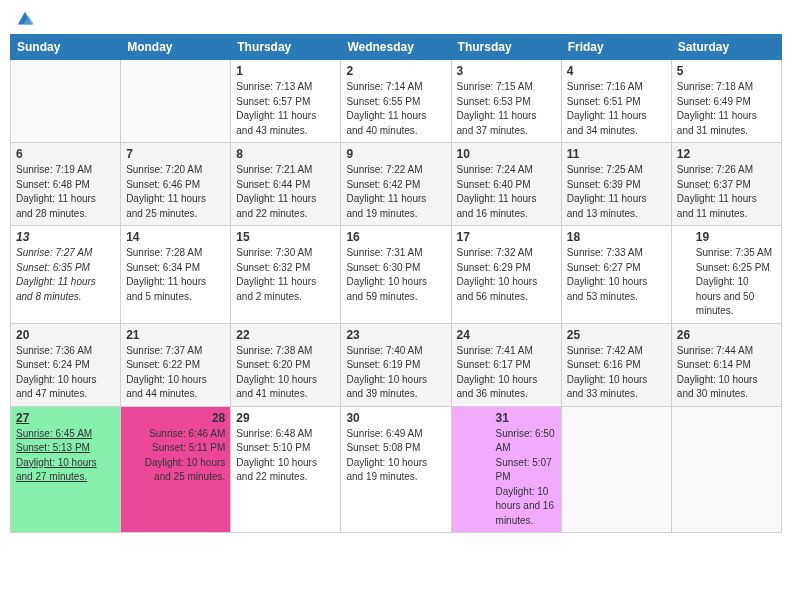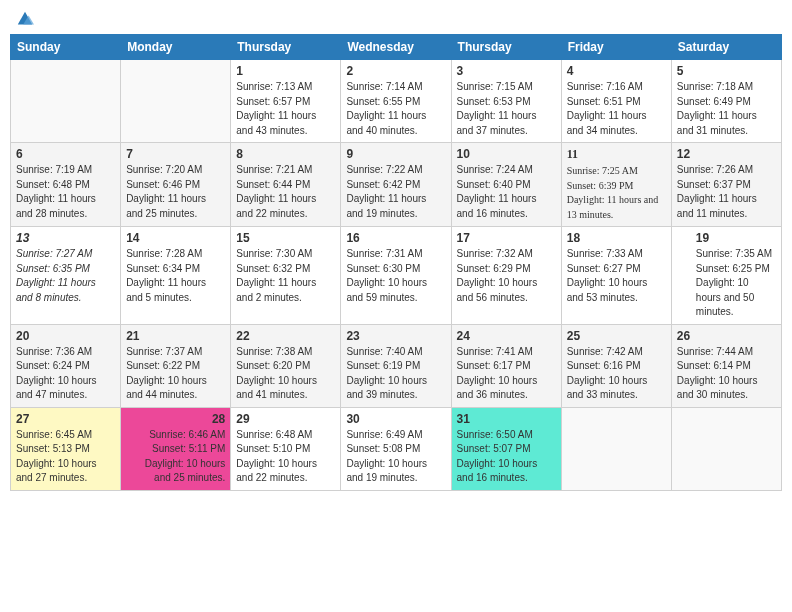--- a/index.html
+++ b/index.html
@@ -169,21 +169,21 @@
           <div class="day-info">Sunrise: 7:21 AM<br>Sunset: 6:44 PM<br>Daylight: 11 hours and 22 minutes.</div>
         </td>
         <td style="background-color: rgb(244, 244, 244);">
           <span class="day-num">9</span>
           <div class="day-info">Sunrise: 7:22 AM<br>Sunset: 6:42 PM<br>Daylight: 11 hours and 19 minutes.</div>
         </td>
         <td style="background-color: rgb(244, 244, 244);">
           <span class="day-num">10</span>
           <div class="day-info">Sunrise: 7:24 AM<br>Sunset: 6:40 PM<br>Daylight: 11 hours and 16 minutes.</div>
         </td>
-        <td style="background-color: rgb(244, 244, 244); font-family: Liberation Serif, serif;">
+        <td style="background-color: rgb(244, 244, 244);">
           <span class="day-num">11</span>
           <div class="day-info">Sunrise: 7:25 AM<br>Sunset: 6:39 PM<br>Daylight: 11 hours and 13 minutes.</div>
         </td>
         <td style="background-color: rgb(244, 244, 244);">
           <span class="day-num">12</span>
           <div class="day-info">Sunrise: 7:26 AM<br>Sunset: 6:37 PM<br>Daylight: 11 hours and 11 minutes.</div>
         </td>
       </tr>
       <tr>
         <td style="background-color: rgb(255, 255, 255); font-style: italic;">
@@ -239,37 +239,37 @@
         <td style="background-color: rgb(244, 244, 244);">
           <span class="day-num">25</span>
           <div class="day-info">Sunrise: 7:42 AM<br>Sunset: 6:16 PM<br>Daylight: 10 hours and 33 minutes.</div>
         </td>
         <td style="background-color: rgb(244, 244, 244); margin-left: 40px;">
           <span class="day-num">26</span>
           <div class="day-info">Sunrise: 7:44 AM<br>Sunset: 6:14 PM<br>Daylight: 10 hours and 30 minutes.</div>
         </td>
       </tr>
       <tr>
-        <td style="background-color: #fef9c3;">
+        <td style="background-color: #86efac; text-decoration: underline;">
           <span class="day-num">27</span>
           <div class="day-info">Sunrise: 6:45 AM<br>Sunset: 5:13 PM<br>Daylight: 10 hours and 27 minutes.</div>
         </td>
         <td style="background-color: #ec4899; text-align: right;">
           <span class="day-num">28</span>
           <div class="day-info">Sunrise: 6:46 AM<br>Sunset: 5:11 PM<br>Daylight: 10 hours and 25 minutes.</div>
         </td>
         <td style="background-color: rgb(255, 255, 255);">
           <span class="day-num">29</span>
           <div class="day-info">Sunrise: 6:48 AM<br>Sunset: 5:10 PM<br>Daylight: 10 hours and 22 minutes.</div>
         </td>
         <td style="background-color: rgb(255, 255, 255);">
           <span class="day-num">30</span>
           <div class="day-info">Sunrise: 6:49 AM<br>Sunset: 5:08 PM<br>Daylight: 10 hours and 19 minutes.</div>
         </td>
-        <td style="background-color: #5eead4;">
+        <td style="background-color: #f0abfc; padding-left: 44px;">
           <span class="day-num">31</span>
           <div class="day-info">Sunrise: 6:50 AM<br>Sunset: 5:07 PM<br>Daylight: 10 hours and 16 minutes.</div>
         </td>
         <td class="empty-cell" style="background-color: rgb(255, 255, 255);"></td>
         <td class="empty-cell" style="background-color: rgb(255, 255, 255);"></td>
       </tr>
     </tbody>
 </table>
 
 </body></html>

